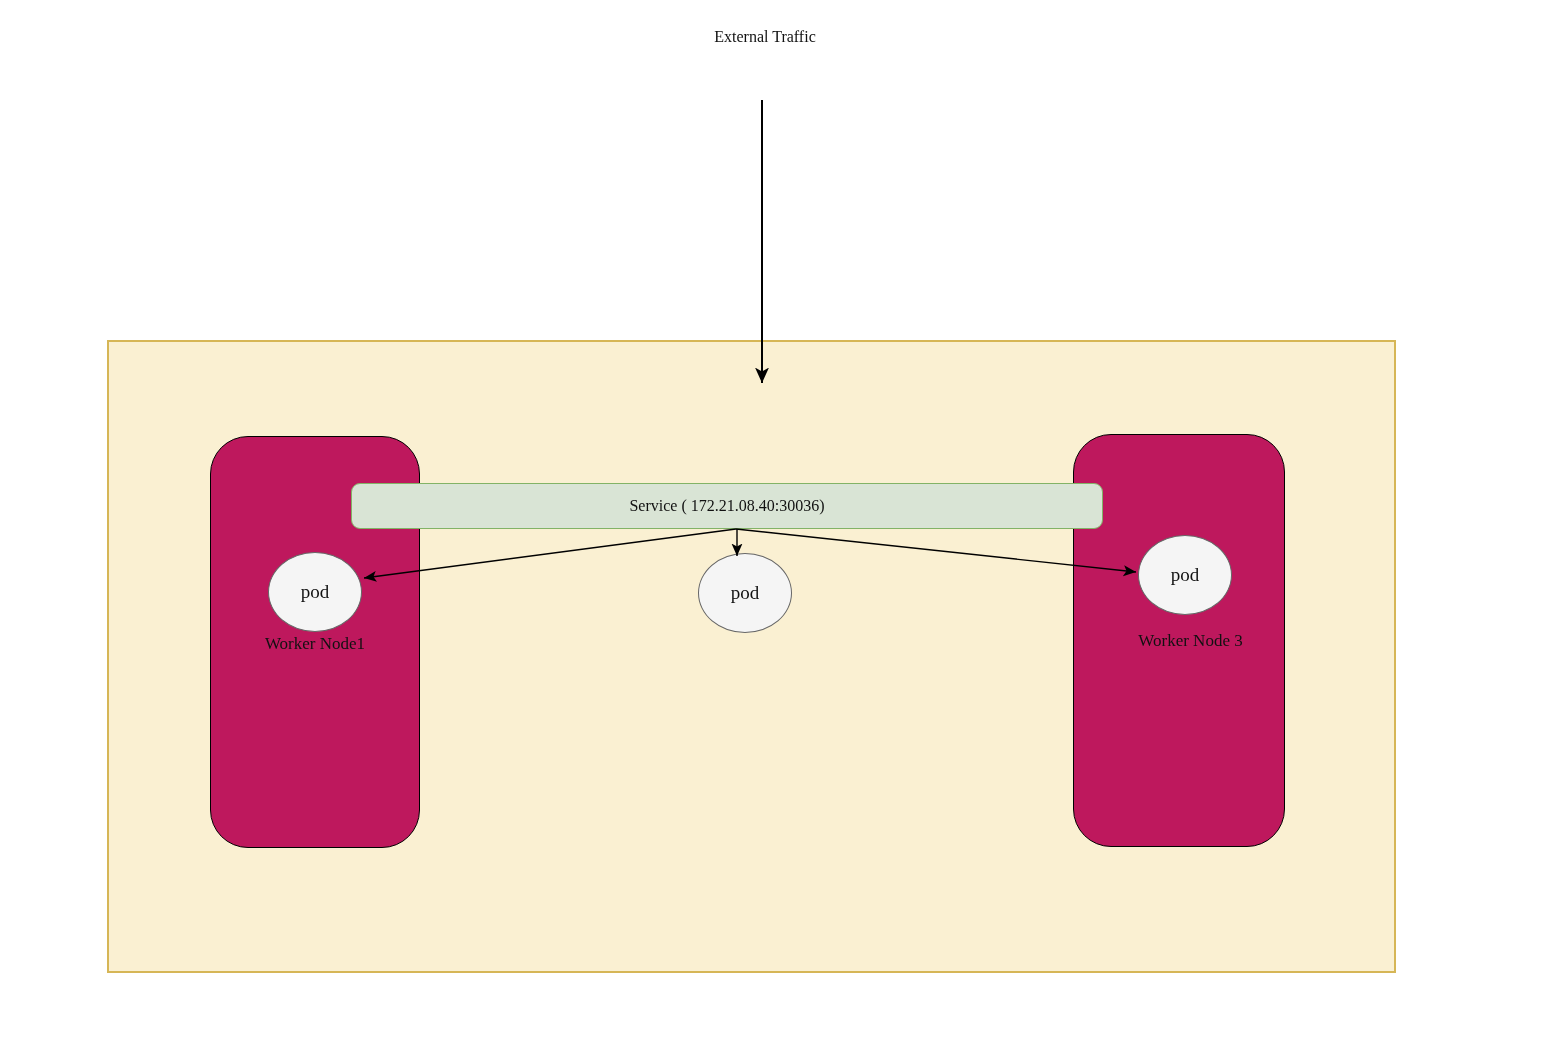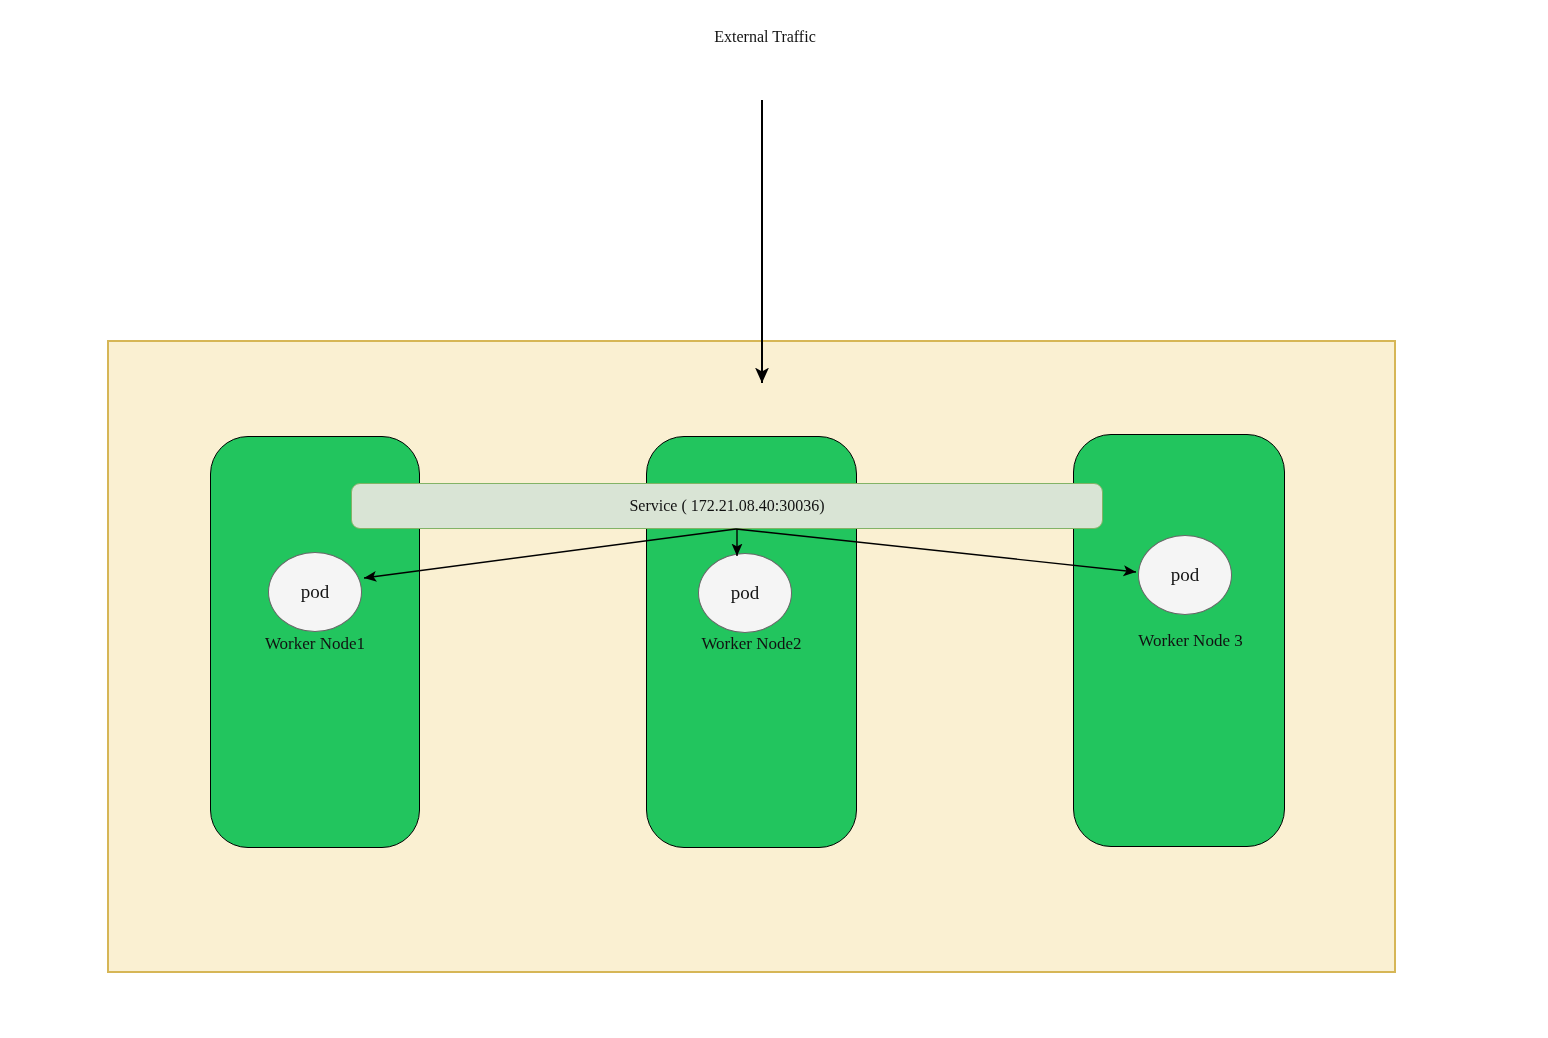--- a/index.html
+++ b/index.html
@@ -27,21 +27,21 @@
     top: 340px;
     width: 1289px;
     height: 633px;
     background: #faf0d2;
     border: 2px solid #d6b656;
     box-sizing: border-box;
     z-index: 1;
   }
   .node {
     position: absolute;
-    background: #22c55e;
+    background: #be185d;
     border: 1.6px solid #000000;
     border-radius: 38px;
     box-sizing: border-box;
     z-index: 2;
   }
   .node1 { left: 210px;  top: 436px; width: 210px; height: 412px; }
   .node2 { left: 646px;  top: 436px; width: 211px; height: 412px; }
   .node3 { left: 1073px; top: 434px; width: 212px; height: 413px; }
   .node-label {
     position: absolute;
@@ -100,23 +100,20 @@
 <div class="canvas">
 
   <div class="ext-label">External Traffic</div>
 
   <div class="cluster"></div>
 
   <div class="node node1">
     <div class="node-label">Worker Node1</div>
   </div>
 
-  <div class="node node2">
-    <div class="node-label">Worker Node2</div>
-  </div>
 
   <div class="node node3">
     <div class="node-label">Worker Node 3</div>
   </div>
 
   <div class="service-bar">
     <span>Service ( 172.21.08.40:30036)</span>
   </div>
 
   <div class="pod pod1">

